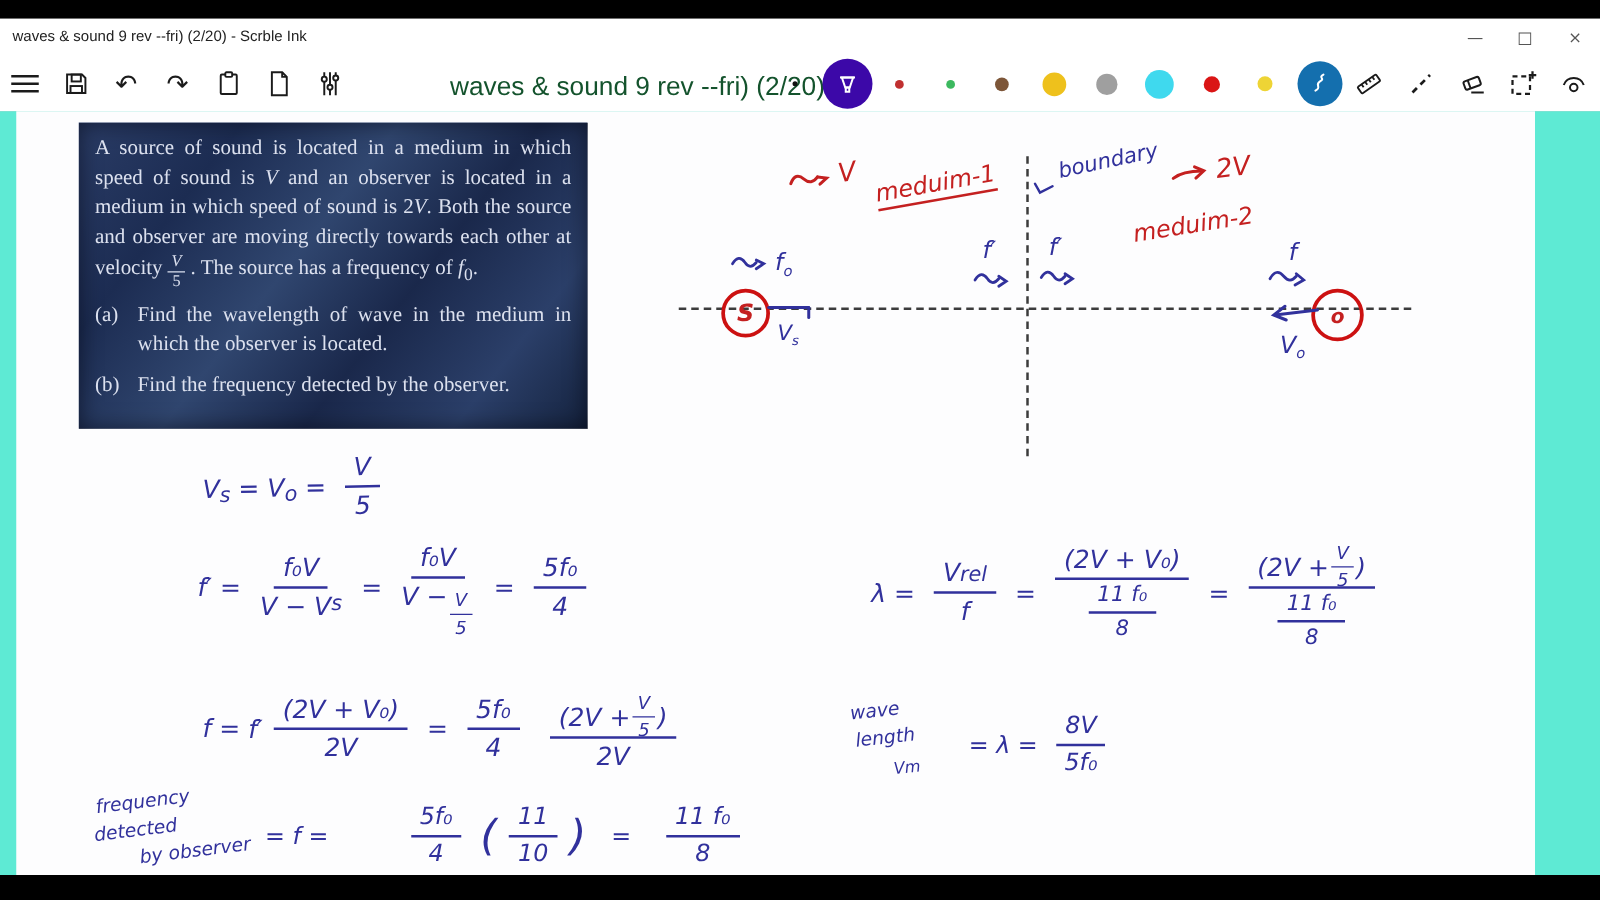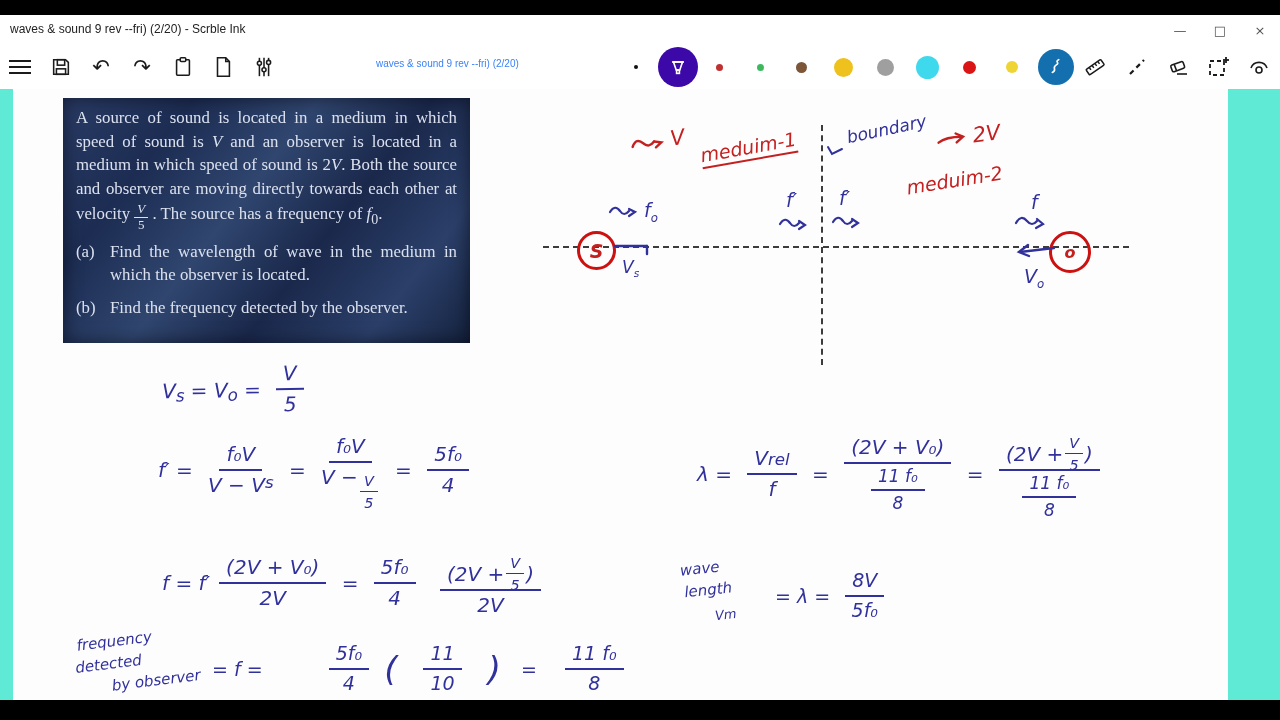--- a/index.html
+++ b/index.html
@@ -14,21 +14,21 @@
   .wc{width:40px;height:30px;border:none;background:transparent;font-size:13px;color:#555;
       display:flex;align-items:center;justify-content:center;font-family:"DejaVu Sans",sans-serif;cursor:pointer;}
   
   .toolbar{position:absolute;left:0;top:45px;width:1280px;height:44px;background:#fff;border-bottom:1px solid #bdbdbd;}
   .tbtn{position:absolute;top:10px;width:24px;height:24px;border:none;background:transparent;padding:0;cursor:pointer;
         display:flex;align-items:center;justify-content:center;color:#1b1b1b;}
   .tbtn svg{display:block;}
   .glyphbtn{font-size:21px;line-height:1;color:#1b1b1b;font-family:"DejaVu Sans",sans-serif;}
   .hamb{display:flex;flex-direction:column;justify-content:space-between;height:14px;width:22px;}
   .hamb i{display:block;height:2px;background:#1b1b1b;}
-  .doctitle{position:absolute;left:376px;top:13px;font-size:10px;color:#3b82f6;}
+  .doctitle{position:absolute;left:360px;top:13px;font-size:21px;color:#14532d;}
   .dot{position:absolute;border-radius:50%;cursor:pointer;}
   .toolcircle{position:absolute;border-radius:50%;display:flex;align-items:center;justify-content:center;cursor:pointer;}
   
   .canvas{position:absolute;left:0;top:89px;width:1280px;height:611px;background:#5eead4;}
   .page{position:absolute;left:13px;top:0;width:1215px;height:611px;background:#fdfdfe;}
   .bottombar{position:absolute;left:0;top:700px;width:1280px;height:20px;background:#000;}
   
   .problem{position:absolute;left:63px;top:9px;width:407px;height:245px;box-sizing:border-box;
            padding:8px 13px 6px 13px;color:#dce1ef;
            font-family:"Liberation Serif",serif;font-size:16.8px;line-height:1.4;
@@ -222,21 +222,21 @@
     <div class="hw" style="left:846px;top:30px;font-size:17px;transform:rotate(-12deg)"><span>boundary</span></div>
     <div class="hwr" style="left:936px;top:35px;font-size:21px;transform:rotate(-7deg)">
       <svg width="30" height="14" viewBox="0 0 30 14" fill="none" stroke="#c42020" stroke-width="2.4" stroke-linecap="round" style="vertical-align:middle">
         <path d="M2 9 q8 -5 24 -3"></path>
           <path d="M20 2 l7 4 l-7 5"></path>
       </svg>
       <span>2V</span>
     </div>
     <div class="hwr" style="left:906px;top:80px;font-size:19px;transform:rotate(-9deg)"><span>meduim-2</span></div>
 
-    <div class="hw" style="left:608px;top:110px;font-size:19px">
+    <div class="hw" style="left:584px;top:110px;font-size:19px">
       <svg width="30" height="13" viewBox="0 0 30 13" fill="none" stroke="#31319c" stroke-width="2.2" stroke-linecap="round" style="vertical-align:middle">
         <path d="M2 7 q5 -8 10 -1 q4 6 9 0"></path>
           <path d="M21 4 l6 3 l-6 4"></path>
       </svg>
       <span>f</span><sub>o</sub>
     </div>
 
     <div class="hw" style="left:786px;top:100px;font-size:19px"><span>f′</span></div>
     <svg style="position:absolute;left:778px;top:128px" width="30" height="14" viewBox="0 0 30 14" fill="none" stroke="#31319c" stroke-width="2.2" stroke-linecap="round">
         <path d="M2 7 q5 -8 10 -1 q4 6 9 0"></path>
@@ -390,21 +390,21 @@
         <span style="left:4px;top:0">frequency</span>
         <span style="left:0;top:22px">detected</span>
         <span style="left:34px;top:44px">by observer</span>
       </span>
       <span>= f = </span>
       <span class="frac" style="margin-left:60px">
           <span class="num">5f₀</span>
           <span class="den">4</span>
         </span>
       <span class="bigp">(</span>
-      <span class="frac" style="margin:0 20px">
+      <span class="frac" style="margin:0 4px">
           <span class="num">11</span>
           <span class="den">10</span>
         </span>
       <span class="bigp">)</span>
       <span style="margin-left:14px">=</span>
       <span class="frac" style="margin-left:22px">
           <span class="num">11 f₀</span>
           <span class="den">8</span>
         </span>
     </div>

